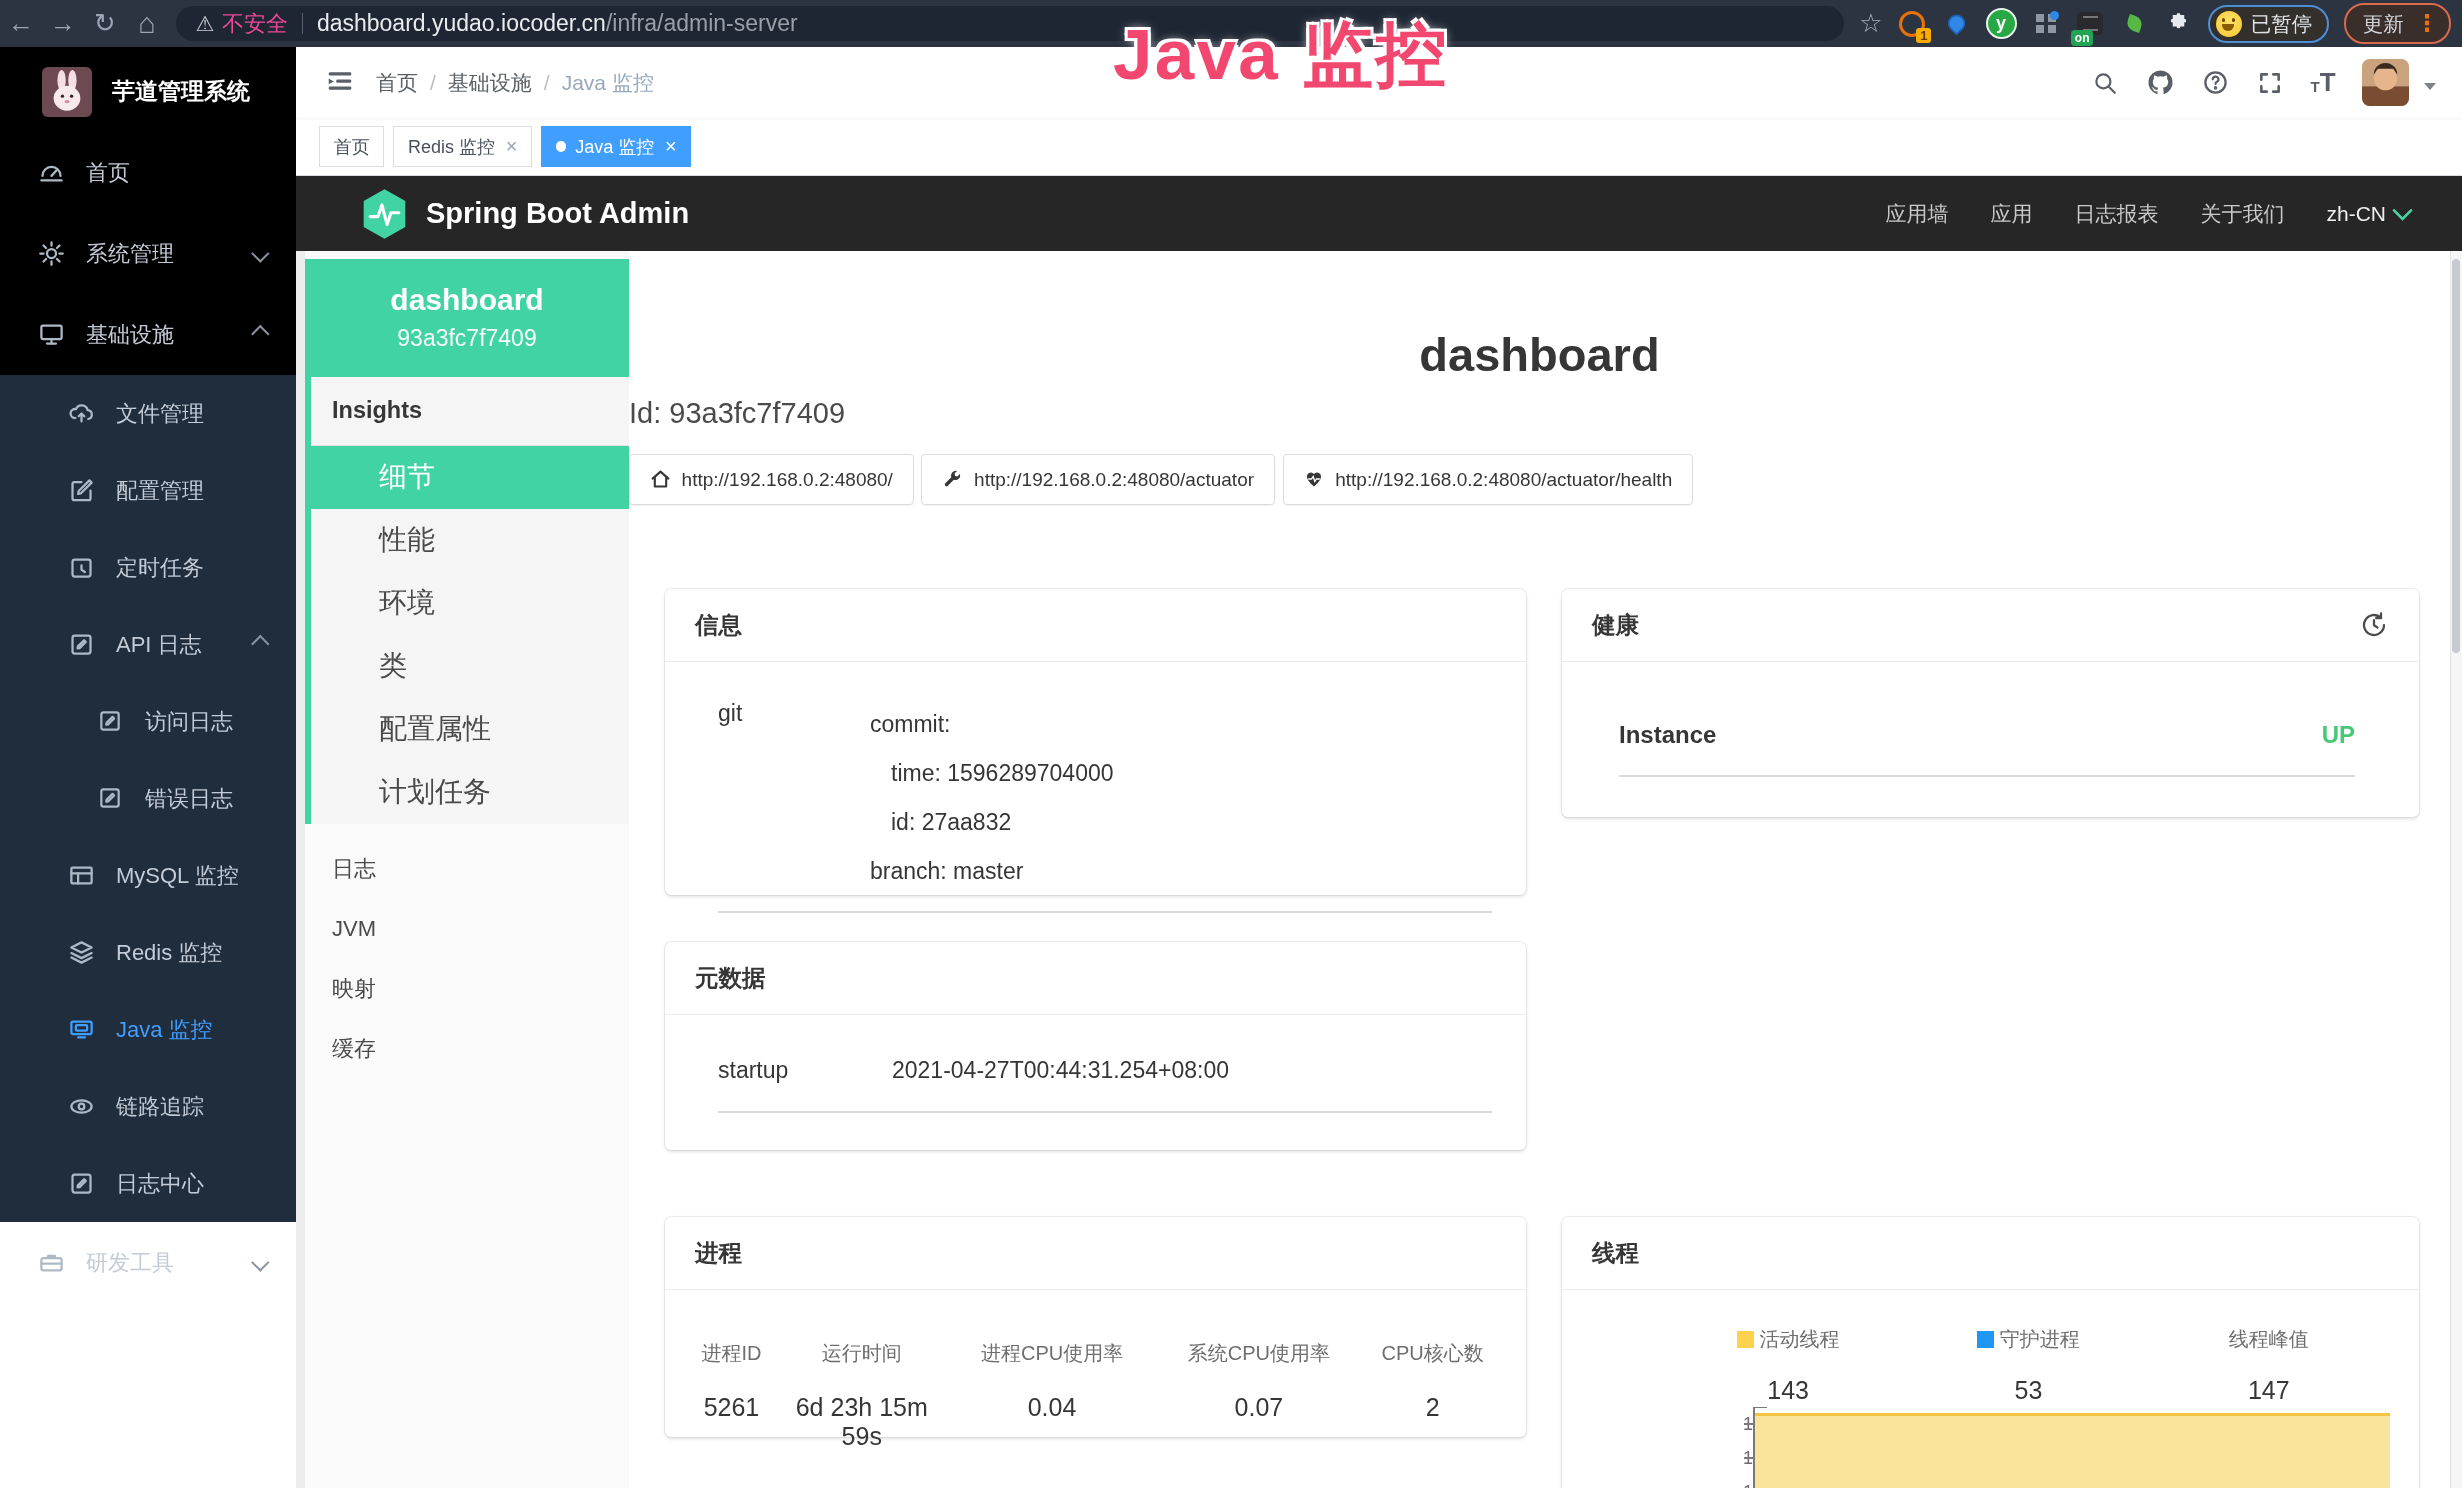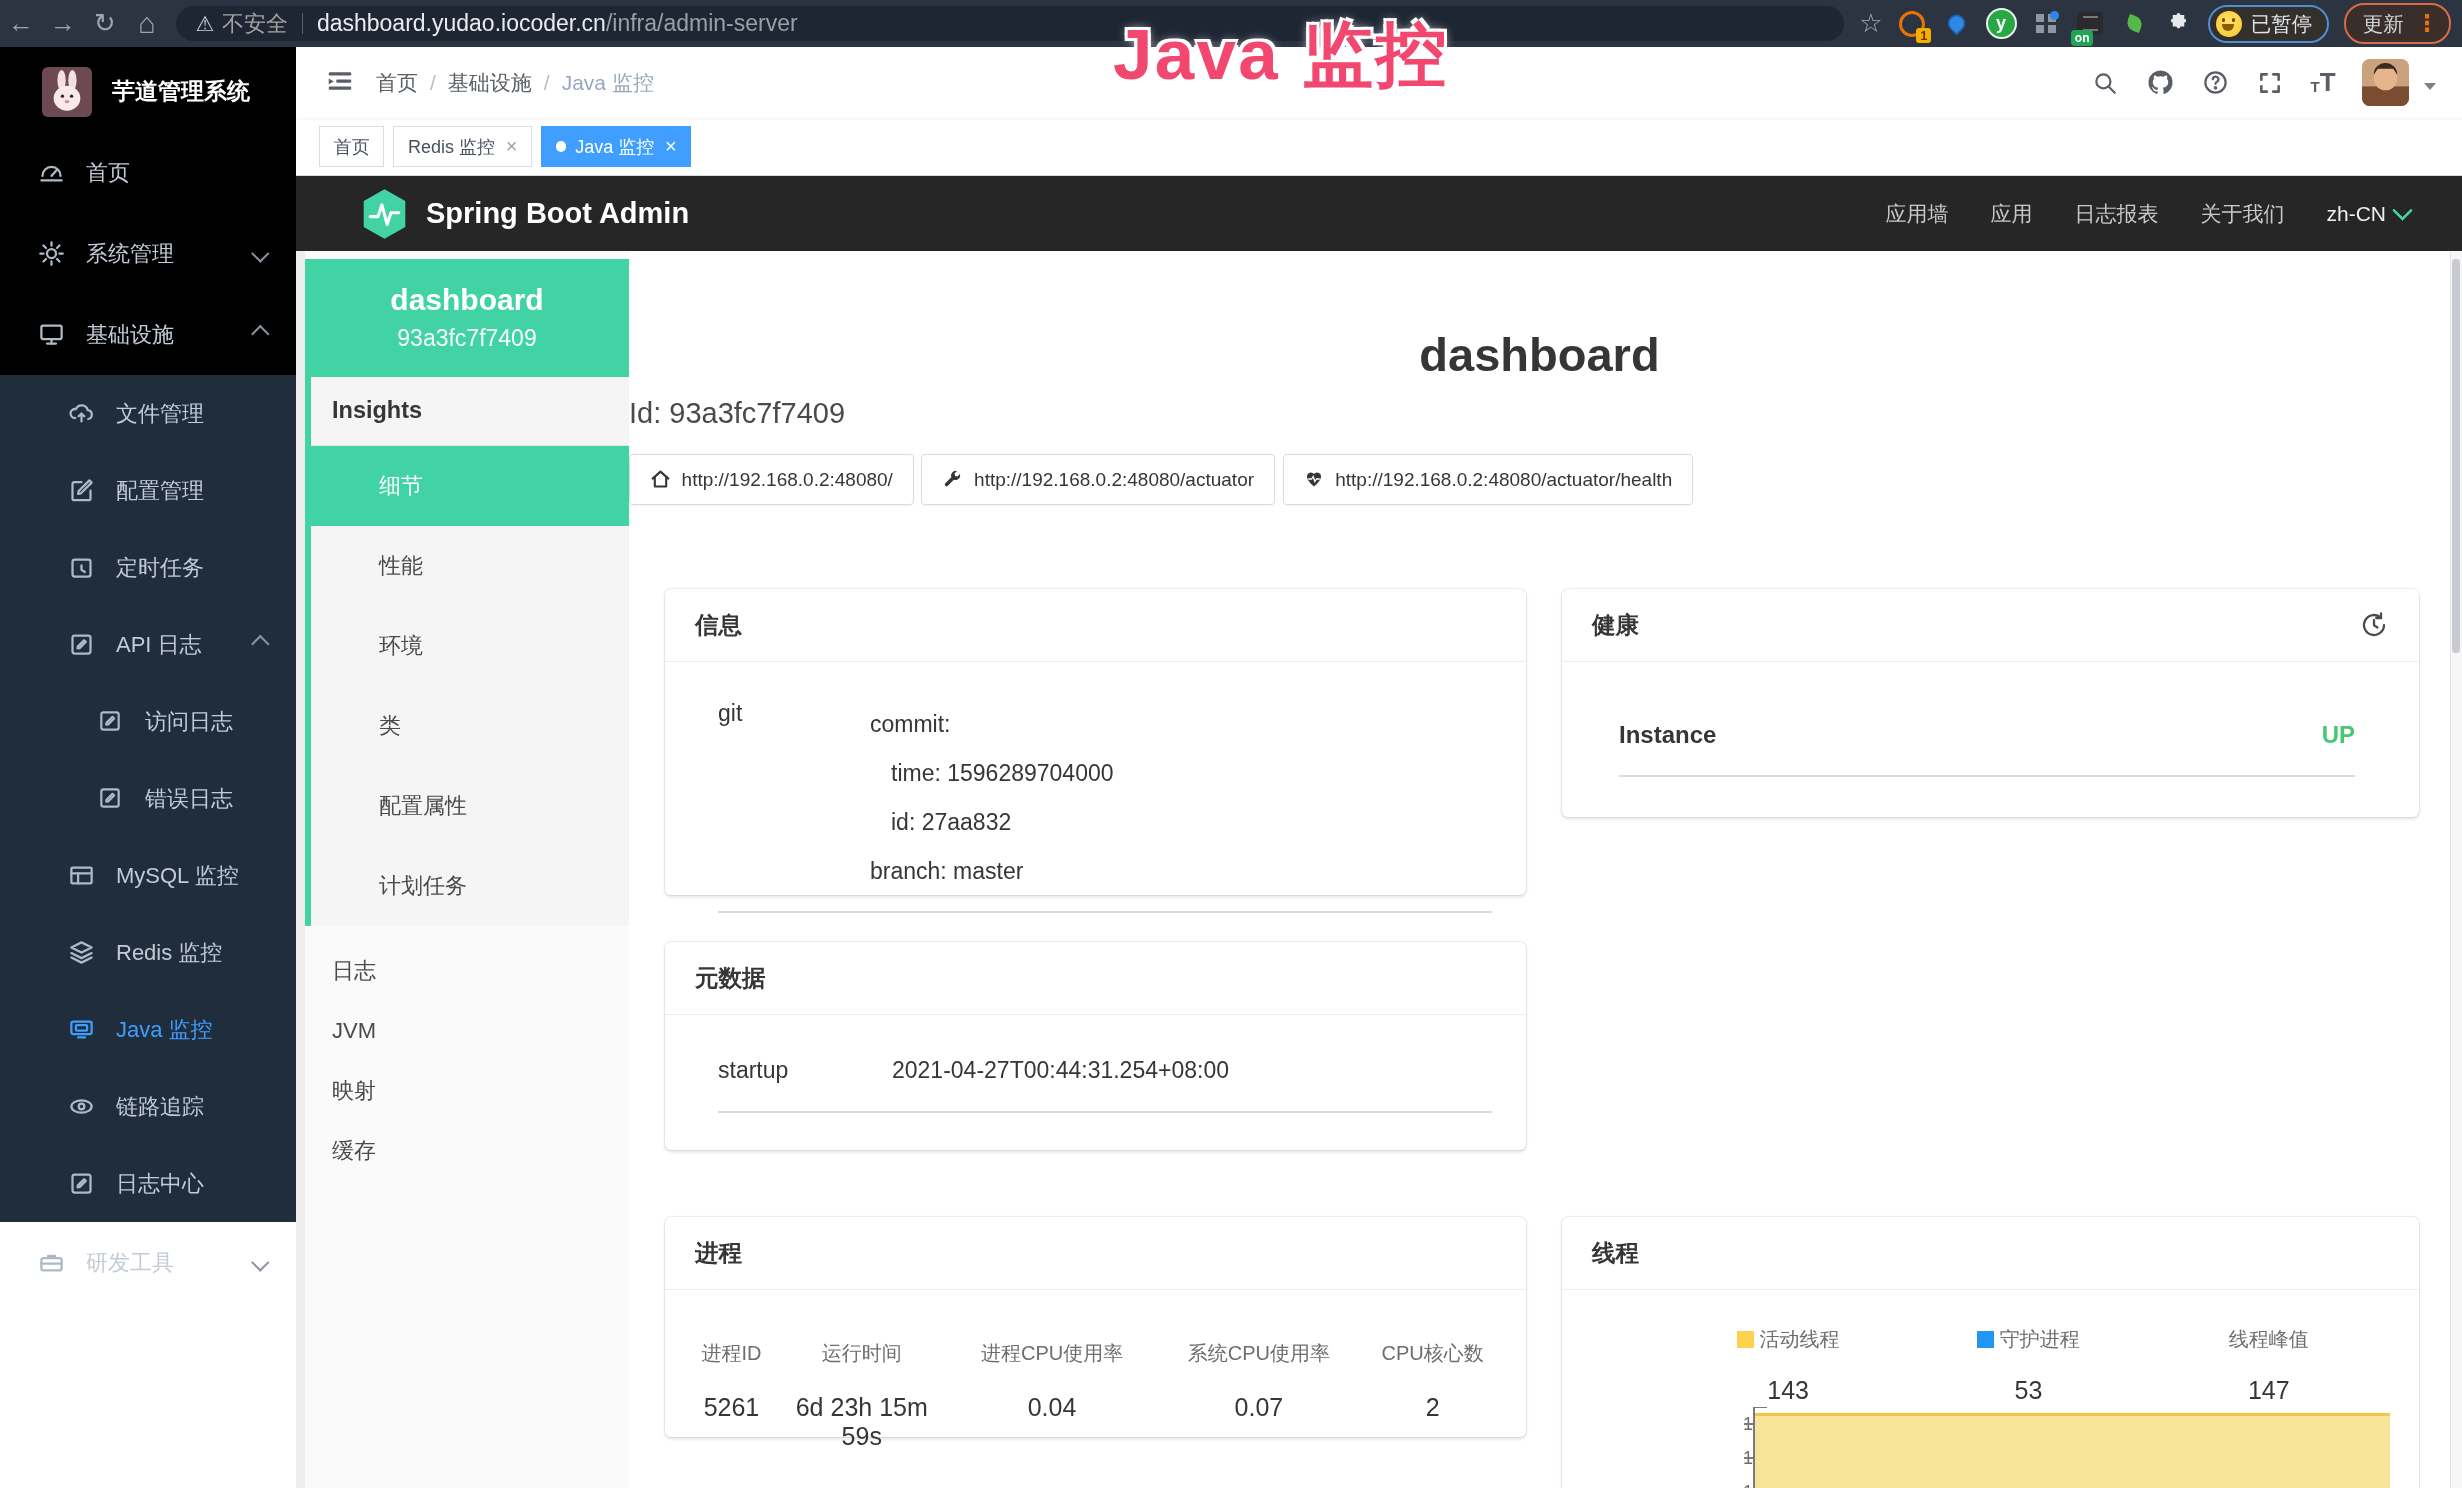--- a/index.html
+++ b/index.html
@@ -11,21 +11,21 @@
   
   .browser-bar{position:absolute;left:0;top:0;width:2462px;height:47px;background:#2c3442;display:flex;align-items:center;z-index:5;}
   .bnav{width:42px;height:33px;display:flex;align-items:center;justify-content:center;color:#9ba4b3;font-size:26px;}
   .i-back::before{content:"←";}
   .i-fwd::before{content:"→";}
   .i-reload::before{content:"↻";}
   .i-home::before{content:"⌂";font-size:29px;}
   .url-pill{flex:1;height:35px;margin-left:7.6px;background:#1e2633;border-radius:18px;display:flex;align-items:center;padding:0 20px;min-width:0;}
   .warn-icon{color:#c9ced6;font-size:21px;margin-right:7.6px;}
   .warn-icon::before{content:"⚠";}
-  .sec-label{color:#a3a3a3;font-size:22px;}
+  .sec-label{color:#ec4899;font-size:22px;}
   .url-div{width:1.5px;height:21px;background:#55606e;margin:0 13.7px;}
   .url-host{color:#e9ebee;font-size:23px;}
   .url-path{color:#9aa0a8;font-size:23px;}
   .bar-right{display:flex;align-items:center;margin-left:15px;margin-right:10.6px;gap:15px;}
   .star-icon{color:#aab2bf;font-size:26px;}
   .star-icon::before{content:"☆";}
   .ext{width:29px;height:29px;position:relative;display:flex;align-items:center;justify-content:center;}
   .ext-refresh{border:3.8px solid #e8710a;border-radius:50%;width:20px;height:20px;}
   .ext-pin .drop{width:16.7px;height:16.7px;background:#2f87e8;border-radius:50% 50% 50% 0;transform:rotate(-45deg);box-shadow:0 0 0 1.5px #1b5fb0 inset;}
   .ext-y{background:#28a745;border-radius:50%;width:27px;height:27px;color:#fff;font-size:18px;font-weight:bold;border:2.3px solid #e8f5ec;}
@@ -106,21 +106,21 @@
   .caret-green{width:12px;height:12px;border-right:3.8px solid #42d3a5;border-bottom:3.8px solid #42d3a5;transform:rotate(45deg);margin-top:-6px;border-radius:1.5px;}
 
   
   .iframe-strip{position:absolute;left:296px;top:251px;width:9px;height:1238px;background:#ededed;}
   .sba-side{position:absolute;left:305px;top:251px;width:325px;height:1238px;background:#fafafa;border-right:0.8px solid #dbdbdb;box-sizing:border-box;}
   .inst-head{margin-top:7.6px;height:118px;background:#42d3a5;color:#fff;display:flex;flex-direction:column;align-items:center;justify-content:center;gap:7.6px;}
   .inst-name{font-size:30px;font-weight:bold;}
   .inst-id{font-size:23px;opacity:.95;}
   .group{border-left:6px solid #42d3a5;background:#f5f5f5;}
   .group-hd{height:69px;display:flex;align-items:center;padding-left:21px;font-size:23.5px;font-weight:bold;color:#363636;border-bottom:0.8px solid #e3e3e3;box-sizing:border-box;}
-  .sitem{height:80px;display:flex;align-items:center;padding-left:68px;font-size:22px;color:#4a4a4a;cursor:pointer;box-sizing:border-box;}
+  .sitem{height:63px;display:flex;align-items:center;padding-left:68px;font-size:28px;color:#4a4a4a;cursor:pointer;box-sizing:border-box;}
   .sitem.active{background:#42d3a5;color:#fff;}
   .stop{height:60px;display:flex;align-items:center;padding-left:27px;font-size:22px;color:#4a4a4a;cursor:pointer;}
   .sba-side .gap{height:15px;}
 
   
   .sba-main{position:absolute;left:629px;top:251px;width:1833px;height:1238px;background:#fff;}
   .page-title{position:absolute;left:0;top:76px;width:1821px;text-align:center;font-size:47px;font-weight:bold;color:#363636;}
   .page-id{position:absolute;left:0;top:146px;width:1821px;font-size:29px;color:#4a4a4a;}
   .url-row{position:absolute;left:0;top:203px;width:1821px;display:flex;justify-content:flex-start;gap:7.6px;}
   .url-btn{display:flex;align-items:center;gap:10.6px;border:0.8px solid #dbdbdb;background:#fff;border-radius:4.6px;height:49px;padding:0 20px;font-size:19px;color:#363636;cursor:pointer;box-shadow:0 0.8px 1.5px rgba(10,10,10,.06);}

